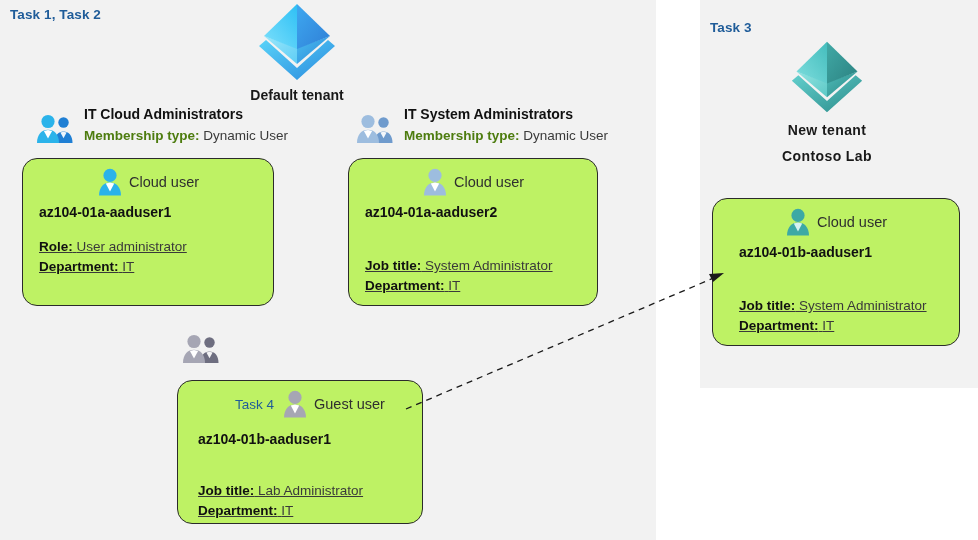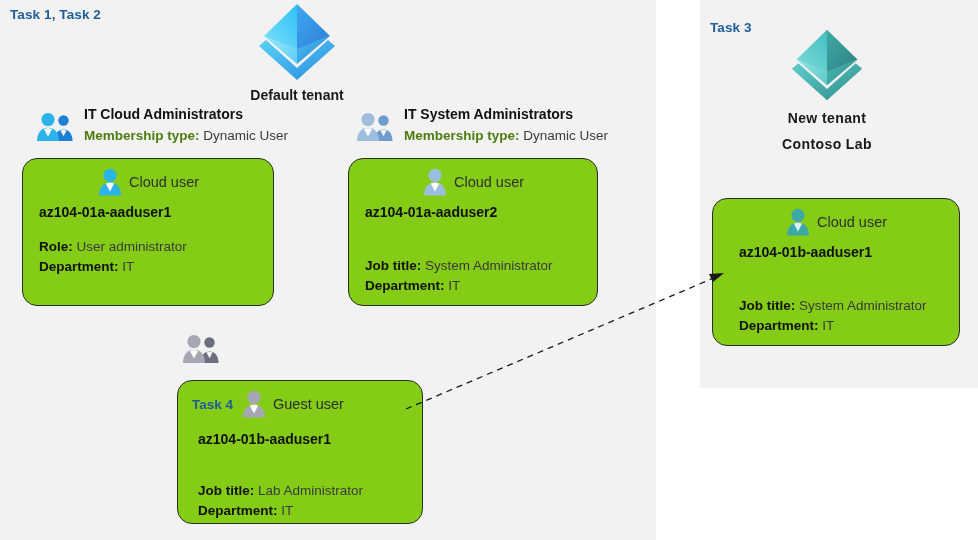--- a/index.html
+++ b/index.html
@@ -33,39 +33,39 @@
   }
   #task-tag-12 { left: 10px; top: 7px; }
   #task-tag-3  { left: 710px; top: 20px; }
 
   
   .tenant-block {
     position: absolute;
     text-align: center;
   }
   #tenant-default { left: 222px; top: 2px; width: 150px; }
-  #tenant-new     { left: 752px; top: 28px; width: 150px; }
+  #tenant-new     { left: 752px; top: 40px; width: 150px; }
 
   .tenant-icon { display: block; margin: 0 auto; }
 
   .tenant-name {
     font-size: 14px;
     font-weight: bold;
     color: #191919;
     white-space: nowrap;
     line-height: 1.45;
   }
   #tenant-default .tenant-name { margin-top: 3px; }
   #tenant-new .tenant-name { margin-top: 6px; letter-spacing: .4px; }
 
   
   .group-header {
     position: absolute;
     display: flex;
-    align-items: flex-start;
+    align-items: center;
   }
   #group-cloud-admins  { left: 36px;  top: 104px; }
   #group-system-admins { left: 356px; top: 104px; }
   #group-lab-admins    { left: 182px; top: 326px; }
 
   .group-icon { flex: 0 0 auto; margin-top: 8px; }
   .group-text { margin-left: 10px; }
 
   .group-name {
     font-size: 14px;
@@ -79,45 +79,46 @@
     color: #3a3a3a;
     white-space: nowrap;
     line-height: 1.55;
     margin-top: 1px;
   }
   .group-meta b { color: #4d7c0f; font-weight: bold; }
 
   
   .user-card {
     position: absolute;
-    background: #84cc16;
+    background: #bef264;
     border: 1.1px solid #2b2b2b;
     border-radius: 15px;
     box-sizing: border-box;
   }
   #card-aaduser1     { left: 22px;  top: 158px; width: 252px; height: 148px; }
   #card-aaduser2     { left: 348px; top: 158px; width: 250px; height: 148px; }
   #card-guest-user   { left: 177px; top: 380px; width: 246px; height: 144px; }
   #card-new-aaduser1 { left: 712px; top: 198px; width: 248px; height: 148px; }
 
   .card-head {
     display: flex;
     align-items: center;
     height: 34px;
     padding-top: 6px;
   }
   .card-head.centered { justify-content: center; }
   .card-head.left { padding-left: 14px; }
 
   .card-head .task-inline {
     font-size: 13.5px;
-    font-weight: bold;
+    font-weight: normal;
     color: #1f5c99;
     margin-right: 8px;
     white-space: nowrap;
+    margin-left: 43px;
   }
   .user-icon { flex: 0 0 auto; }
   .user-type {
     font-size: 14.5px;
     color: #2f2f2f;
     margin-left: 6px;
     white-space: nowrap;
   }
 
   .card-username {
@@ -131,21 +132,21 @@
   #card-aaduser2 .card-username     { margin-top: 5px; }
   #card-guest-user .card-username   { margin-top: 10px; padding-left: 20px; }
   #card-new-aaduser1 .card-username { margin-top: 5px; padding-left: 26px; }
 
   .card-props {
     padding-left: 16px;
     font-size: 13.5px;
     color: #3a3a3a;
     line-height: 1.5;
   }
-  .card-props .row { white-space: nowrap; }
+  .card-props .row { white-space: nowrap; text-decoration: underline; }
   .card-props b { color: #111111; font-weight: bold; }
   #card-aaduser1 .card-props     { margin-top: 17px; }
   #card-aaduser2 .card-props     { margin-top: 36px; }
   #card-guest-user .card-props   { margin-top: 34px; padding-left: 20px; }
   #card-new-aaduser1 .card-props { margin-top: 36px; padding-left: 26px; }
 
   
   #connector-layer {
     position: absolute;
     left: 0; top: 0;

